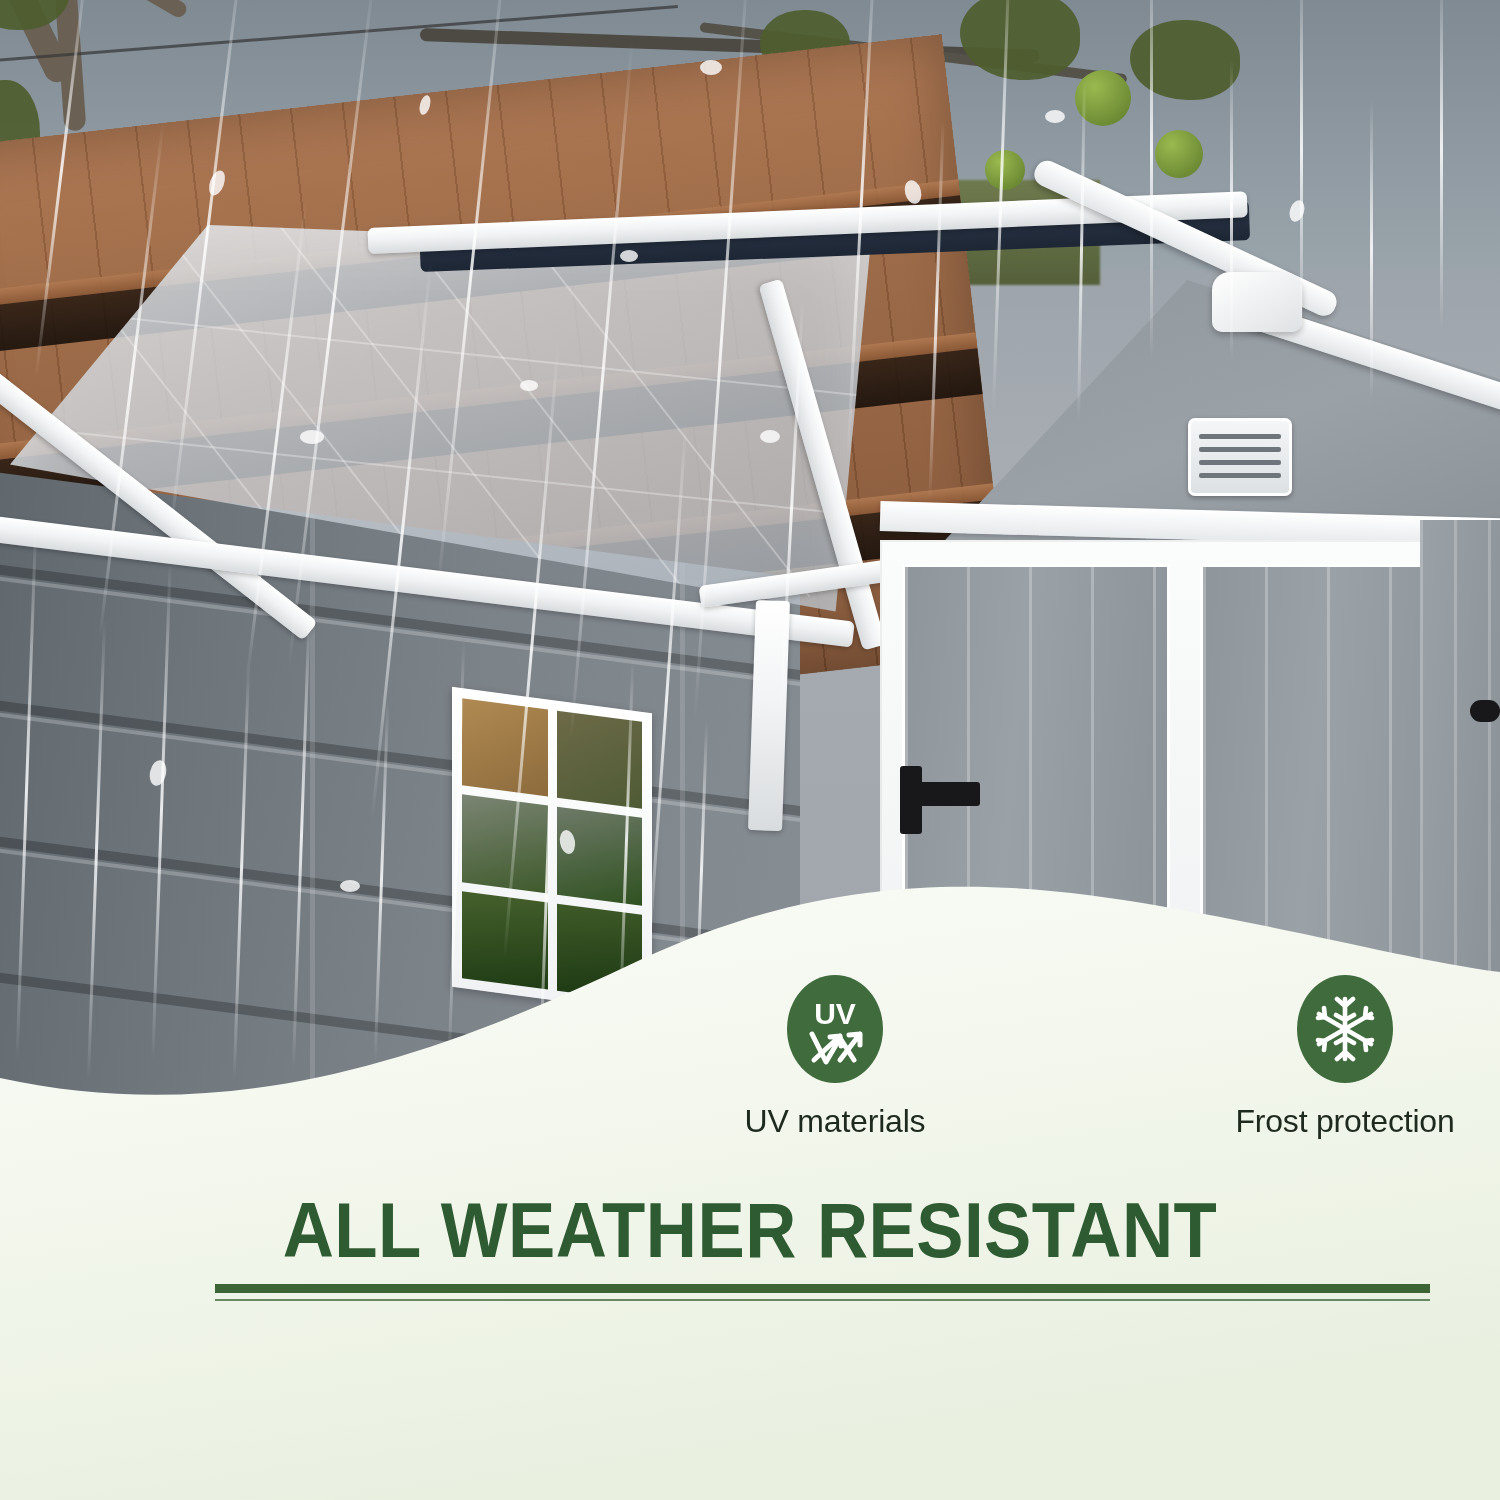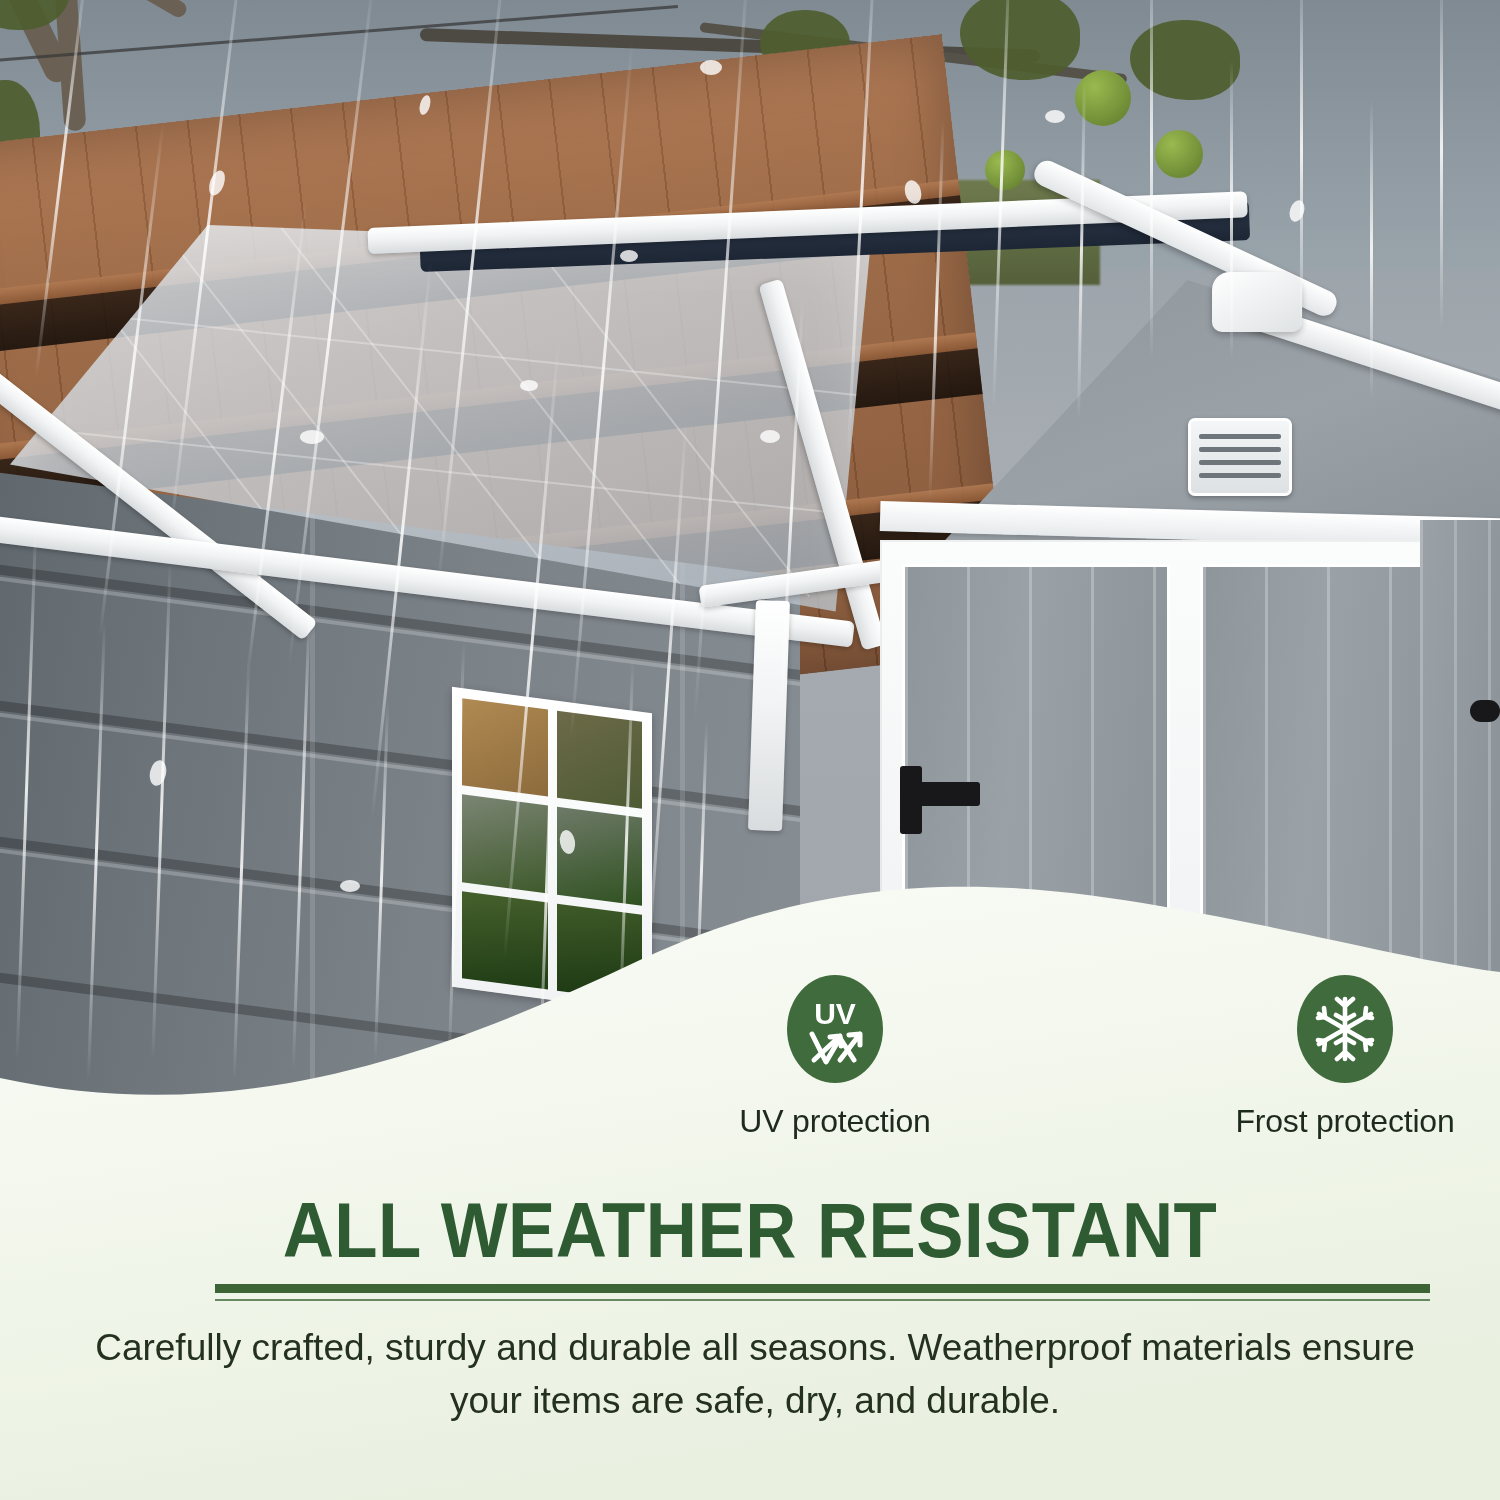--- a/index.html
+++ b/index.html
@@ -426,21 +426,21 @@
 
     <div class="feature">
       <div class="badge" style="background: rgb(63, 107, 61);">
         <svg width="70" height="78" viewBox="0 0 70 78">
           <text x="35" y="34" font-family="Liberation Sans, sans-serif" font-size="30" font-weight="bold" fill="#ffffff" text-anchor="middle">UV</text>
           <path d="M12,44 L26,72 L40,48 L54,70" fill="none" stroke="#ffffff" stroke-width="5" stroke-linecap="round" stroke-linejoin="round"></path>
           <path d="M14,70 L40,46 M40,46 L30,47 M40,46 L41,56" fill="none" stroke="#ffffff" stroke-width="5" stroke-linecap="round" stroke-linejoin="round"></path>
           <path d="M40,70 L60,44 M60,44 L49,45 M60,44 L60,55" fill="none" stroke="#ffffff" stroke-width="5" stroke-linecap="round" stroke-linejoin="round"></path>
         </svg>
       </div>
-      <div class="feature-label">UV protection</div>
+      <div class="feature-label">UV materials</div>
     </div>
 
     <div class="feature">
       <div class="badge" style="background: rgb(63, 107, 61);">
         <svg width="62" height="70" viewBox="0 0 62 70">
           <g stroke="#ffffff" stroke-width="4.6" stroke-linecap="round" fill="none">
             <line x1="31" y1="5" x2="31" y2="65"></line>
             <line x1="5" y1="20" x2="57" y2="50"></line>
             <line x1="57" y1="20" x2="5" y2="50"></line>
             <path d="M31,12 L23,5 M31,12 L39,5 M31,58 L23,65 M31,58 L39,65"></path>
@@ -455,18 +455,14 @@
 
   </div>
 
   <div class="headline" style="color: rgb(47, 91, 50);">ALL WEATHER RESISTANT</div>
 
   <div class="rule-wrap">
     <div class="rule-thick" style="background: rgb(60, 100, 53);"></div>
     <div class="rule-thin" style="background: rgb(60, 100, 53);"></div>
   </div>
 
-  <div class="body-text" style="color: rgb(36, 49, 31);">
-    <span>Carefully crafted, sturdy and durable all seasons. Weatherproof materials</span>
-    <span>ensure your items are safe, dry, and durable.</span>
-  </div>
 
 </div>
 
 </body></html>

